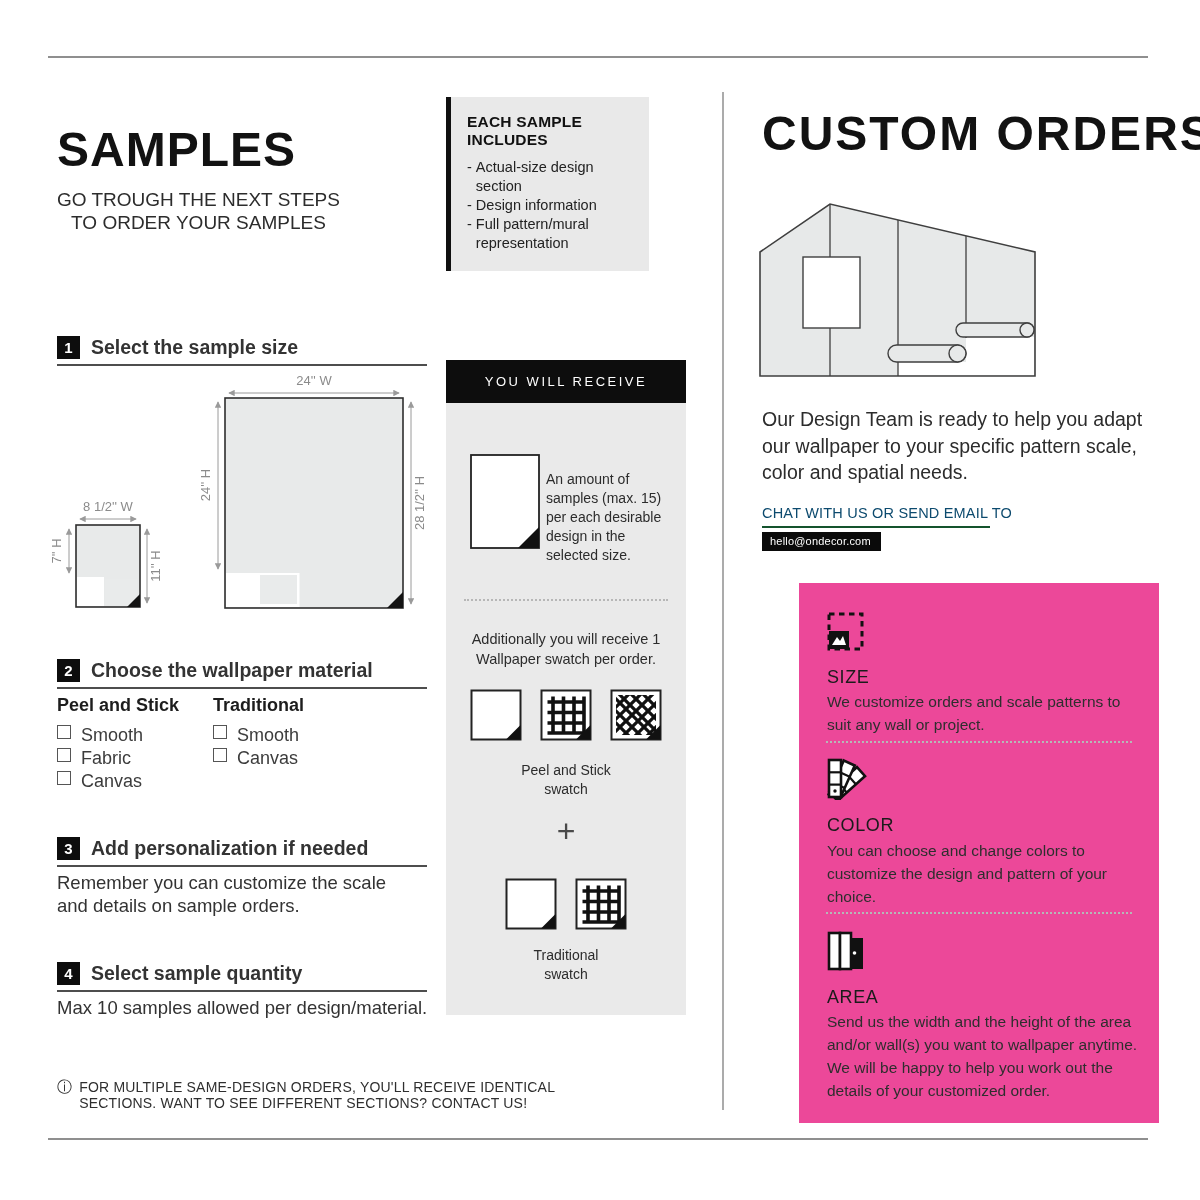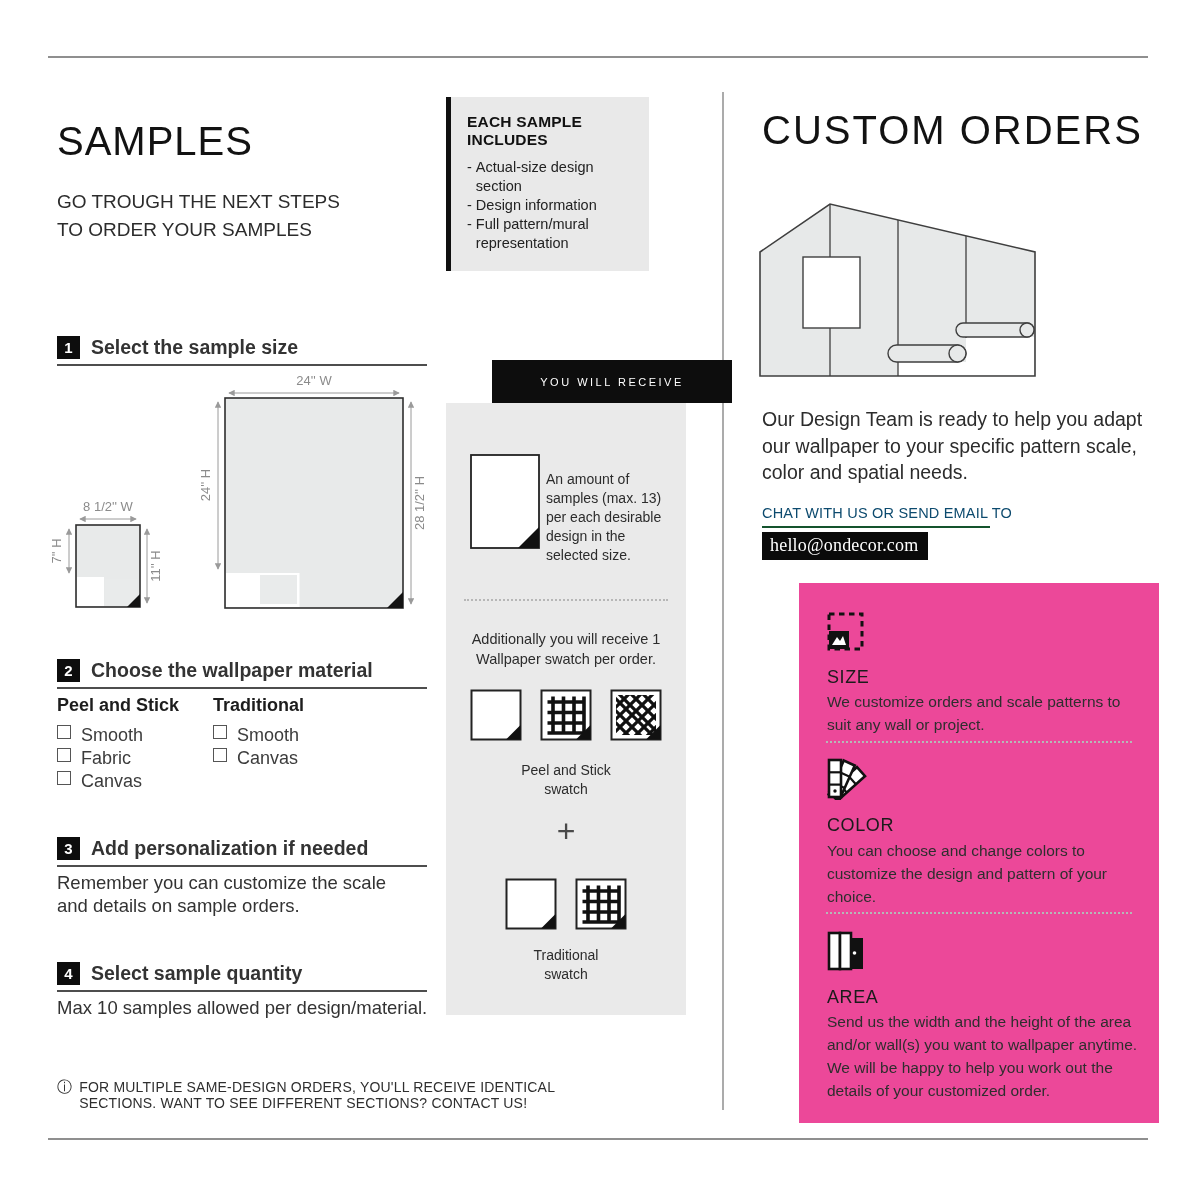--- a/index.html
+++ b/index.html
@@ -2,62 +2,62 @@
 <html><head>
 <meta charset="utf-8">
 <style>
   html,body{margin:0;padding:0;background:#fff;}
   .page{position:relative;width:1200px;height:1200px;background:#fff;overflow:hidden;
         font-family:"Liberation Sans",sans-serif;color:#2e2e2e;}
   .rule{position:absolute;height:2px;background:#8f8f8f;}
   .rule.top{left:48px;width:1100px;top:56px;}
   .rule.bottom{left:48px;width:1100px;top:1138px;}
   .vdiv{position:absolute;left:722px;top:92px;width:2px;height:1018px;background:#ababab;}
-  .title{position:absolute;font-size:40px;font-weight:400;color:#121212;line-height:1;white-space:nowrap;}
+  .title{position:absolute;font-size:48px;font-weight:700;color:#121212;line-height:1;white-space:nowrap;}
   #samples-title{left:57px;top:94px;letter-spacing:1px;}
   #custom-title{left:762px;top:94px;letter-spacing:2px;margin-top:16px;}
-  .intro{position:absolute;left:57px;top:188px;font-size:19px;line-height:28px;color:#2c2c2c;white-space:pre-line;}
+  .intro{position:absolute;left:57px;top:188px;font-size:19px;line-height:23px;color:#2c2c2c;white-space:pre-line;text-align:center;}
   .step{position:absolute;left:57px;width:370px;display:flex;align-items:center;gap:11px;
         padding-bottom:5px;border-bottom:2px solid #4d4d4d;}
   .step .num{flex:0 0 auto;width:23px;height:23px;background:#0d0d0d;color:#fff;font-size:15px;
         font-weight:700;display:flex;align-items:center;justify-content:center;}
   .step .lbl{font-size:19.5px;color:#333;font-weight:bold;}
   .stepbody{position:absolute;left:57px;font-size:18.5px;line-height:23px;color:#333;white-space:pre-line;}
   .mat-col{position:absolute;top:695px;}
   .mat-col h3{margin:0 0 9px 0;font-size:18px;font-weight:700;color:#1d1d1d;}
   .opt{display:flex;align-items:flex-start;gap:10px;margin-bottom:5px;font-size:18px;color:#3c3c3c;height:18px;}
   .cb{width:12px;height:12px;border:1.5px solid #555;background:#fff;flex:0 0 auto;}
   .footnote{position:absolute;left:57px;top:1079px;display:flex;gap:7px;font-size:14px;line-height:16px;
         color:#2f2f2f;letter-spacing:0.2px;}
   .footnote .txt{white-space:pre-line;}
   .info-i{font-size:15px;line-height:16px;color:#2f2f2f;}
   .includes{position:absolute;left:446px;top:97px;width:203px;box-sizing:border-box;background:#e9e9e9;
         border-left:5px solid #101010;padding:16px 14px 18px 16px;}
   .includes h2{margin:0 0 9px 0;font-size:15.5px;font-weight:700;color:#111;letter-spacing:0.2px;}
   .includes ul{margin:0;padding:0;list-style:none;}
   .includes li{display:flex;gap:4px;font-size:14.5px;line-height:19px;color:#222;}
   .recv-bar{position:absolute;left:446px;top:360px;width:240px;height:43px;background:#0d0d0d;color:#fff;
-        display:flex;align-items:center;justify-content:center;font-size:11px;letter-spacing:2.5px;margin-left:46px;}
+        display:flex;align-items:center;justify-content:center;font-size:13px;letter-spacing:2.5px;}
   .recv-panel{position:absolute;left:446px;top:403px;width:240px;height:612px;background:#eaeaea;}
   .recv-panel .pageicon{position:absolute;left:24px;top:51px;}
   .recv-panel .samptxt{position:absolute;left:100px;top:67px;width:132px;font-size:14px;line-height:19px;color:#2c2c2c;}
   .dotted{border-top:2px dotted #b7b7b7;}
   .recv-panel .dot1{position:absolute;left:18px;right:18px;top:196px;}
   .recv-panel .addtxt{position:absolute;left:8px;right:8px;top:226px;text-align:center;font-size:14.5px;
         line-height:20px;color:#2c2c2c;}
   .swrow{position:absolute;left:0;width:240px;display:flex;justify-content:center;gap:18px;}
   .row1{top:286px;} .row2{top:475px;}
   .cap{position:absolute;left:0;width:240px;text-align:center;font-size:14px;line-height:19px;color:#2c2c2c;white-space:pre-line;}
   .cap1{top:358px;} .cap2{top:543px;}
   .plus{position:absolute;left:0;width:240px;top:412px;text-align:center;font-size:32px;font-weight:300;color:#4a4a4a;line-height:32px;}
   .c-intro{position:absolute;left:762px;top:406px;width:382px;font-size:19.5px;line-height:26.5px;color:#2c2c2c;}
   .chat{position:absolute;left:762px;top:505px;width:228px;border-bottom:2px solid #14532d;padding-bottom:5px;
         font-size:14.5px;color:#0c4a6e;letter-spacing:0.2px;white-space:nowrap;}
-  .email{position:absolute;left:762px;top:532px;background:#0a0a0a;color:#fff;font-size:18px;
-        padding:3px 10px 4px 8px;letter-spacing:0.2px;font-family:Liberation Serif, serif;}
+  .email{position:absolute;left:762px;top:532px;background:#0a0a0a;color:#fff;font-size:11px;
+        padding:3px 10px 4px 8px;letter-spacing:0.2px;}
   .features{position:absolute;left:799px;top:583px;width:360px;height:540px;background:#ec4899;}
   .f-icon{position:absolute;left:27px;}
   .f-name{position:absolute;left:28px;font-size:18px;letter-spacing:0.6px;color:#1b1b1b;}
   .f-desc{position:absolute;left:28px;font-size:15.5px;line-height:23px;color:#2e2e2e;}
   .f-div{position:absolute;left:27px;right:27px;}
   svg text{font-family:"Liberation Sans",sans-serif;}
 </style>
 </head>
 <body>
 
@@ -178,21 +178,21 @@
     </ul>
   </div>
 
   <div class="recv-bar">YOU WILL RECEIVE</div>
 
   <div class="recv-panel">
     <svg class="pageicon" width="70" height="95" viewBox="0 0 70 95">
       <rect x="1" y="1" width="68" height="93" fill="#ffffff" stroke="#222" stroke-width="1.8"></rect>
       <polygon points="69,94 48,94 69,73" fill="#111"></polygon>
     </svg>
-    <div class="samptxt">An amount of samples (max. 13) per each desirable design in the selected size.</div>
+    <div class="samptxt">An amount of samples (max. 15) per each desirable design in the selected size.</div>
     <div class="dotted dot1"></div>
     <div class="addtxt">Additionally you will receive 1 Wallpaper swatch per order.</div>
 
     <div class="swrow row1">
       <svg width="52" height="52" viewBox="0 0 52 52">
         <rect x="1.5" y="1.5" width="49" height="49" fill="#ffffff" stroke="#222" stroke-width="2"></rect>
         <polygon points="50.5,50.5 36,50.5 50.5,36" fill="#111"></polygon>
       </svg>
       <svg width="52" height="52" viewBox="0 0 52 52">
         <rect x="1.5" y="1.5" width="49" height="49" fill="#ffffff" stroke="#222" stroke-width="2"></rect>

